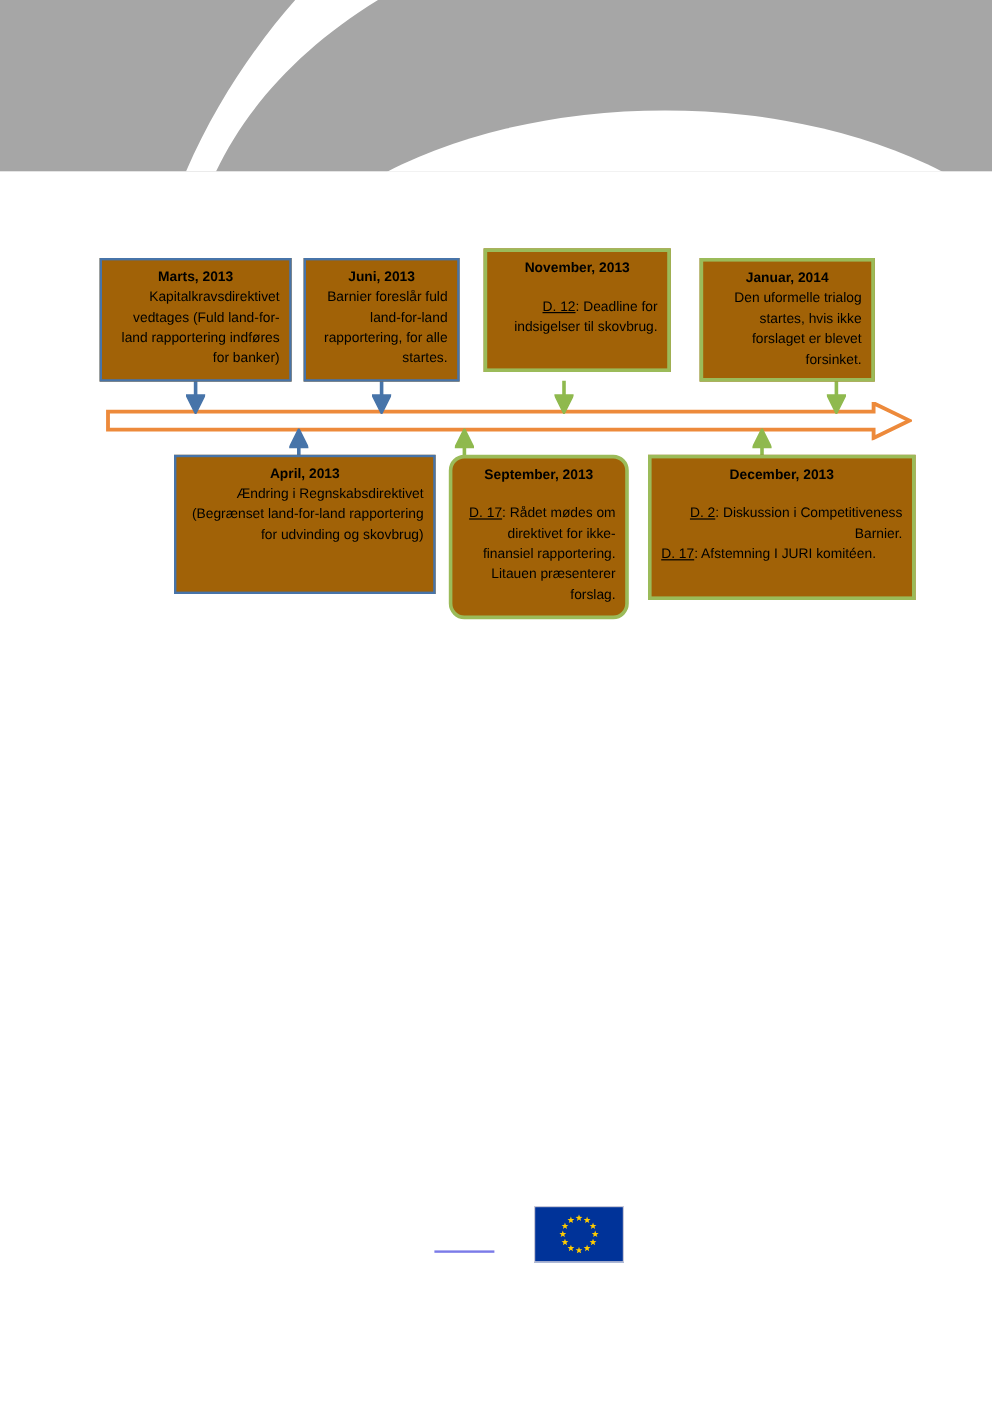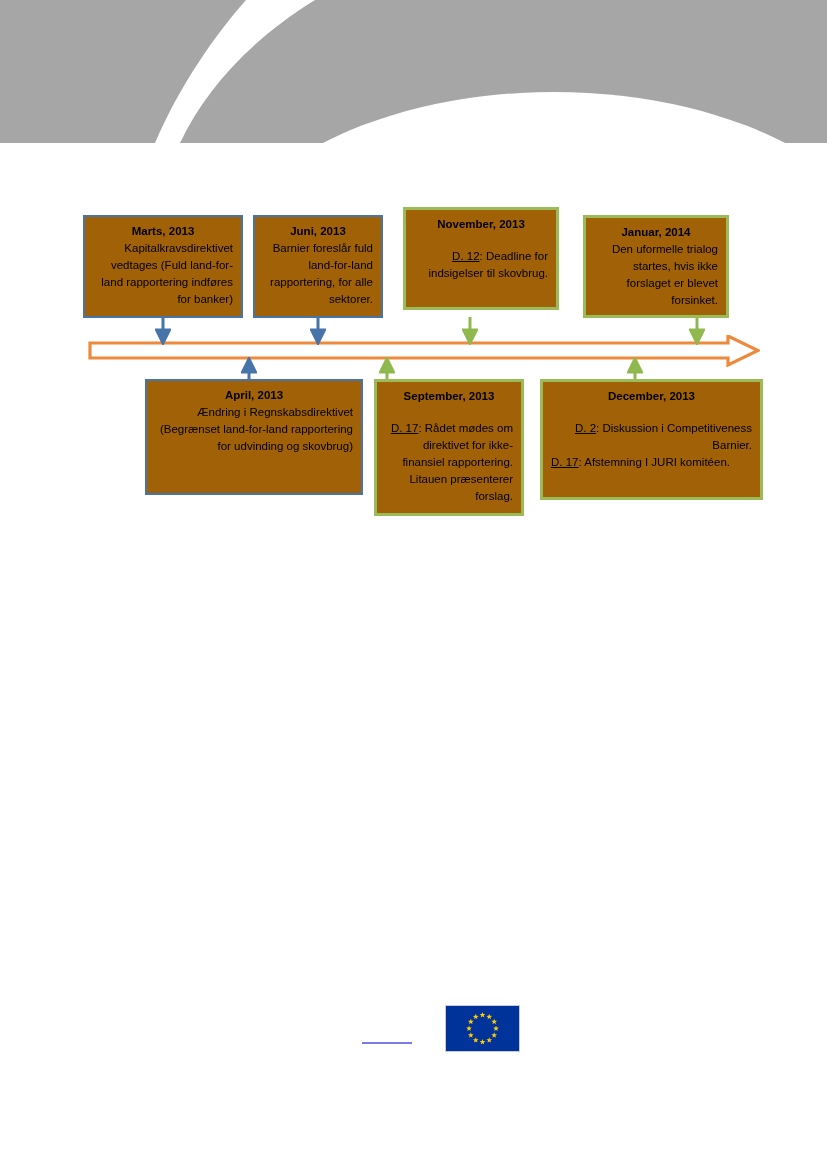--- a/index.html
+++ b/index.html
@@ -145,40 +145,40 @@
 
   <div class="conn" style="left:362px; top:377px; width:2px; height:2px;"></div>
 
   <div class="ev-box blue" style="left:83px; top:215px; width:160px; height:103px;">
     <p class="ev-title">Marts, 2013</p>
     <p class="ev-body">Kapitalkravsdirektivet vedtages (Fuld land-for-land rapportering indføres for banker)</p>
   </div>
 
   <div class="ev-box blue" style="left:253px; top:215px; width:130px; height:103px;">
     <p class="ev-title">Juni, 2013</p>
-    <p class="ev-body">Barnier foreslår fuld land-for-land rapportering, for alle sektorer.</p>
+    <p class="ev-body">Barnier foreslår fuld land-for-land rapportering, for alle startes.</p>
   </div>
 
   <div class="ev-box green" style="left:403px; top:207px; width:156px; height:103px;">
     <p class="ev-title">November, 2013</p>
     <div class="ev-gap"></div>
     <p class="ev-body"><span class="dlabel">D. 12</span><span>: Deadline for indsigelser til skovbrug.</span></p>
   </div>
 
   <div class="ev-box green" style="left:583px; top:215px; width:146px; height:103px;">
     <p class="ev-title">Januar, 2014</p>
     <p class="ev-body">Den uformelle trialog startes, hvis ikke forslaget er blevet forsinket.</p>
   </div>
 
   <div class="ev-box blue" style="left:145px; top:379px; width:218px; height:116px;">
     <p class="ev-title">April, 2013</p>
     <p class="ev-body">Ændring i Regnskabsdirektivet (Begrænset land-for-land rapportering for udvinding og skovbrug)</p>
   </div>
 
-  <div class="ev-box green" style="left:374px; top:379px; width:150px; height:137px;">
+  <div class="ev-box green" style="left:374px; top:379px; width:150px; height:137px;border-radius:13px;">
     <p class="ev-title">September, 2013</p>
     <div class="ev-gap"></div>
     <p class="ev-body"><span class="dlabel">D. 17</span><span>: Rådet mødes om direktivet for ikke-finansiel rapportering. Litauen præsenterer forslag.</span></p>
   </div>
 
   <div class="ev-box green" style="left:540px; top:379px; width:223px; height:121px;">
     <p class="ev-title">December, 2013</p>
     <div class="ev-gap"></div>
     <p class="ev-body"><span class="dlabel">D. 2</span><span>: Diskussion i Competitiveness Barnier.</span></p>
     <p class="ev-body justify"><span class="dlabel">D. 17</span><span>: Afstemning I JURI komitéen.</span></p>

